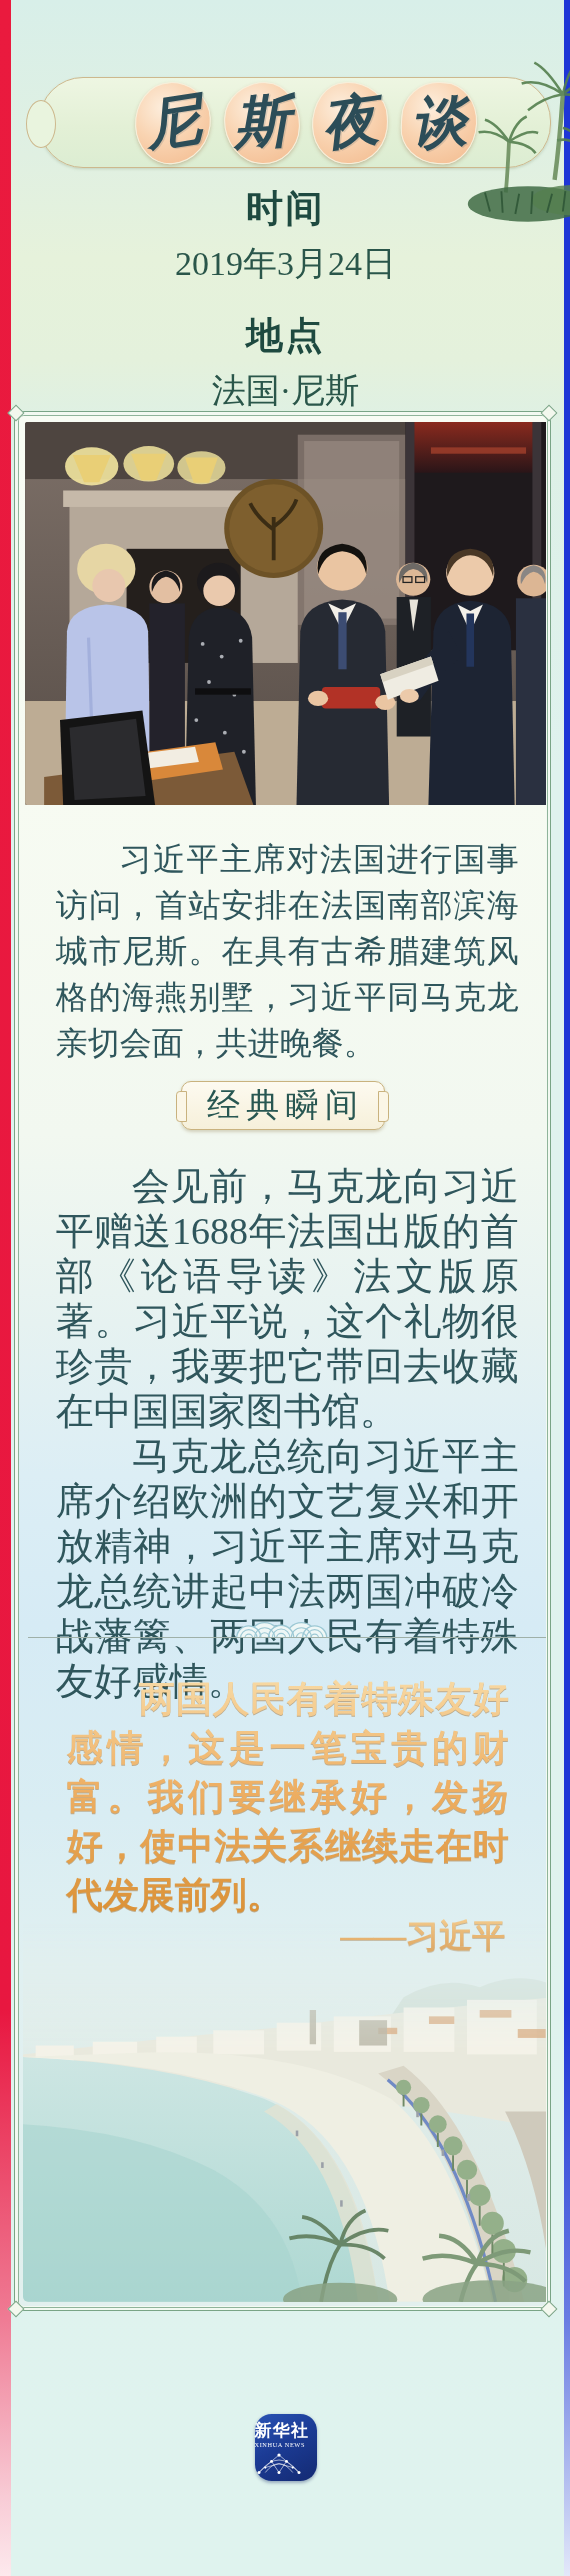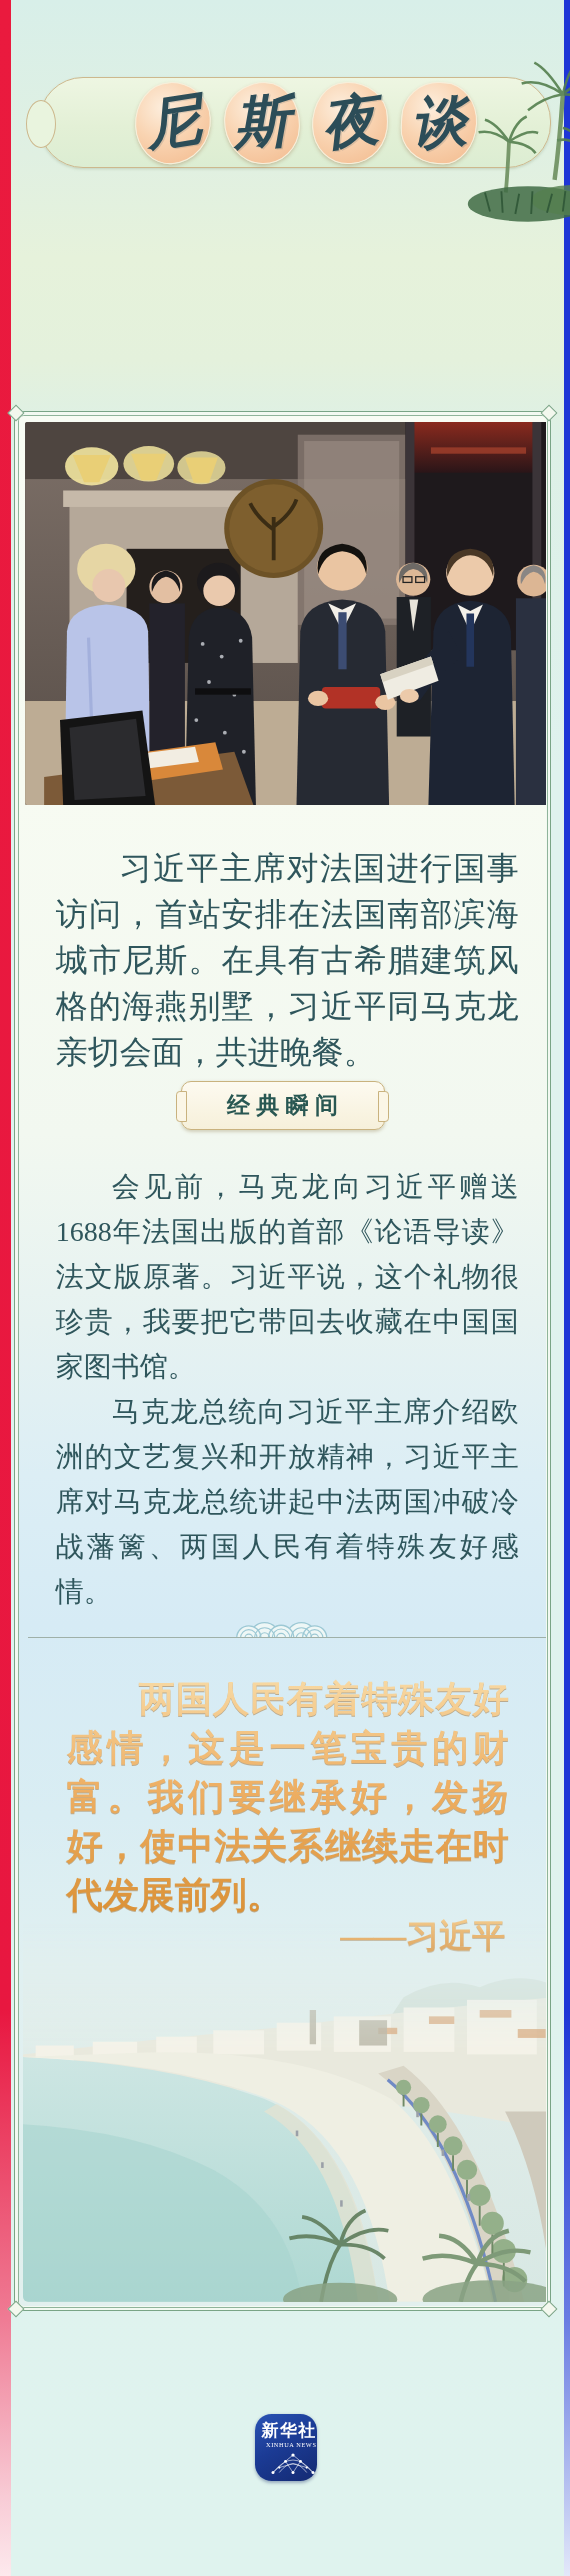--- a/index.html
+++ b/index.html
@@ -38,32 +38,32 @@
   .frame{position:absolute;left:14px;top:411px;width:537px;height:1900px;
         border:1.3px solid #79a486;border-radius:7.6px;background:#f2f9f1;box-sizing:border-box;}
   .frame::before{content:'';position:absolute;inset:2.5px;border:1.3px solid #8fb49a;border-radius:5.7px;z-index:30;pointer-events:none;}
   .corner{position:absolute;width:10px;height:10px;background:#f3f8ee;border:1.3px solid #79a486;transform:rotate(45deg);z-index:31;}
   .c-tl{left:-5px;top:-5px;} .c-tr{right:-5px;top:-5px;} .c-bl{left:-5px;bottom:-5px;} .c-br{right:-5px;bottom:-5px;}
   .frame-bg{position:absolute;inset:3.8px;border-radius:5px;overflow:hidden;
         background:linear-gradient(180deg,#f8fcf4 0%,#f7fbf2 20%,#f2f8f0 38%,#e6f2f1 48%,#dceef5 56%,#d6ebf5 64%,#d9edf3 74%,#e0f0f1 82%,#e2f0ee 100%);}
   
   .photo{position:absolute;left:6.3px;top:6.3px;width:524px;height:383px;overflow:hidden;border-radius:2.5px;background:#4a4340;}
   
-  .article{position:absolute;left:37px;top:429px;width:463px;color:#2f565c;
+  .article{position:absolute;left:37px;top:420px;width:463px;color:#2f565c;
         font-family:"Liberation Serif",serif;font-size:32px;line-height:46px;text-align:justify;}
   .article p{margin:0;text-indent:2em;}
   .badge{position:absolute;left:50%;top:665px;transform:translateX(-50%);width:202px;height:47px;
         background:linear-gradient(180deg,#fdfaf0 0%,#f6f0da 100%);border:1.3px solid #c9b27e;border-radius:10px;
         box-shadow:0 1.9px 3.2px rgba(140,120,70,.3);display:flex;align-items:center;justify-content:center;z-index:5;}
   .badge::before,.badge::after{content:'';position:absolute;top:9px;width:9px;height:29px;border:1.3px solid #c9b27e;background:#fbf6e6;}
   .badge::before{left:-5.7px;border-radius:3.8px 0 0 3.8px;}
   .badge::after{right:-5.7px;border-radius:0 3.8px 3.8px 0;}
-  .badge span{font-weight:bold;font-size:23px;color:#285752;letter-spacing:6.3px;padding-left:6.3px;}
+  .badge span{font-weight:normal;font-size:33px;color:#285752;letter-spacing:6.3px;padding-left:6.3px;}
   .article2{position:absolute;left:37px;top:748px;width:463px;color:#2f565c;
-        font-family:"Liberation Serif",serif;font-size:28px;line-height:45px;text-align:justify;}
+        font-family:"Liberation Serif",serif;font-size:38px;line-height:45px;text-align:justify;}
   .article2 p{margin:0;text-indent:2em;}
   
   .divider{position:absolute;left:9px;top:1221px;width:519px;height:1.3px;background:#9fb0a8;}
   .clouds{position:absolute;left:50%;top:1185px;transform:translateX(-50%);width:95px;height:37px;}
   
   .quote{position:absolute;left:43px;top:1254px;width:452px;
         font-family:"Liberation Serif",serif;font-weight:bold;font-size:36px;line-height:49px;text-align:justify;
         color:#e2a158;background:linear-gradient(180deg,#f8dca8 0%,#eeb065 45%,#d98f33 100%);
         -webkit-background-clip:text;background-clip:text;-webkit-text-fill-color:transparent;
         filter:drop-shadow(0 1.9px 0.6px rgba(150,90,20,.45));}
@@ -73,21 +73,21 @@
         color:#e2a158;background:linear-gradient(180deg,#f5d6a0 0%,#e6a452 60%,#cf8326 100%);
         -webkit-background-clip:text;background-clip:text;-webkit-text-fill-color:transparent;
         filter:drop-shadow(0 1.3px 0.6px rgba(150,90,20,.4));}
   
   .beach{position:absolute;left:3.8px;bottom:3.8px;width:529px;height:381px;overflow:hidden;border-radius:0 0 5px 5px;
         -webkit-mask-image:linear-gradient(180deg,transparent 0%,rgba(0,0,0,.55) 16%,#000 34%);
         mask-image:linear-gradient(180deg,transparent 0%,rgba(0,0,0,.55) 16%,#000 34%);}
   
   .logo{position:absolute;left:50%;top:2414px;transform:translateX(-50%);width:62px;height:67px;border-radius:16.5px;
         background:linear-gradient(150deg,#2a53b5 0%,#1b3b95 45%,#142a72 100%);
-        display:flex;flex-direction:column;align-items:flex-end;box-shadow:0 1.3px 3.2px rgba(20,40,100,.35);}
+        display:flex;flex-direction:column;align-items:flex-start;box-shadow:0 1.3px 3.2px rgba(20,40,100,.35);}
   .logo-cn{color:#fff;font-weight:bold;font-size:17px;letter-spacing:1.3px;margin-top:7.6px;line-height:1;}
   .logo-en{color:#fff;font-family:"Liberation Serif",serif;font-size:6.3px;letter-spacing:0.6px;margin-top:3.2px;line-height:1;white-space:nowrap;}
   .logo-dome{margin-top:1.9px;}
 </style>
 </head>
 <body>
 
 <div class="page">
   <div class="stripe-left"></div>
   <div class="stripe-right"></div>
@@ -118,20 +118,27 @@
         <path d="M238 180 Q215 162 196 168 M238 180 Q222 150 205 148 M238 180 Q250 150 266 146 M238 180 Q262 165 276 172"></path>
       </g>
       <ellipse cx="150" cy="268" rx="95" ry="28" fill="#3f6b44" opacity=".85"></ellipse>
       <ellipse cx="225" cy="262" rx="70" ry="24" fill="#55804f" opacity=".8"></ellipse>
       <g stroke="#2f5737" stroke-width="3" opacity=".9">
         <path d="M90 280 l-8 -30 M110 282 l-2 -34 M130 284 l6 -32 M155 284 l2 -36 M180 282 l8 -30 M205 280 l4 -32 M230 278 l10 -28"></path>
       </g>
     </svg>
   </div>
 
+  <div class="meta">
+    <div class="meta-label">时间</div>
+    <div class="meta-value">2019年3月24日</div>
+    <div class="meta-gap"></div>
+    <div class="meta-label">地点</div>
+    <div class="meta-value">法国·尼斯</div>
+  </div>
 
   <div class="frame">
     <div class="frame-bg">
 
       <div class="photo">
         <svg width="524" height="383" viewBox="0 0 826 604">
           <defs>
             <linearGradient id="wall" x1="0" y1="0" x2="0" y2="1">
               <stop offset="0" stop-color="#7d7068"></stop>
                 <stop offset="1" stop-color="#574d47"></stop>

